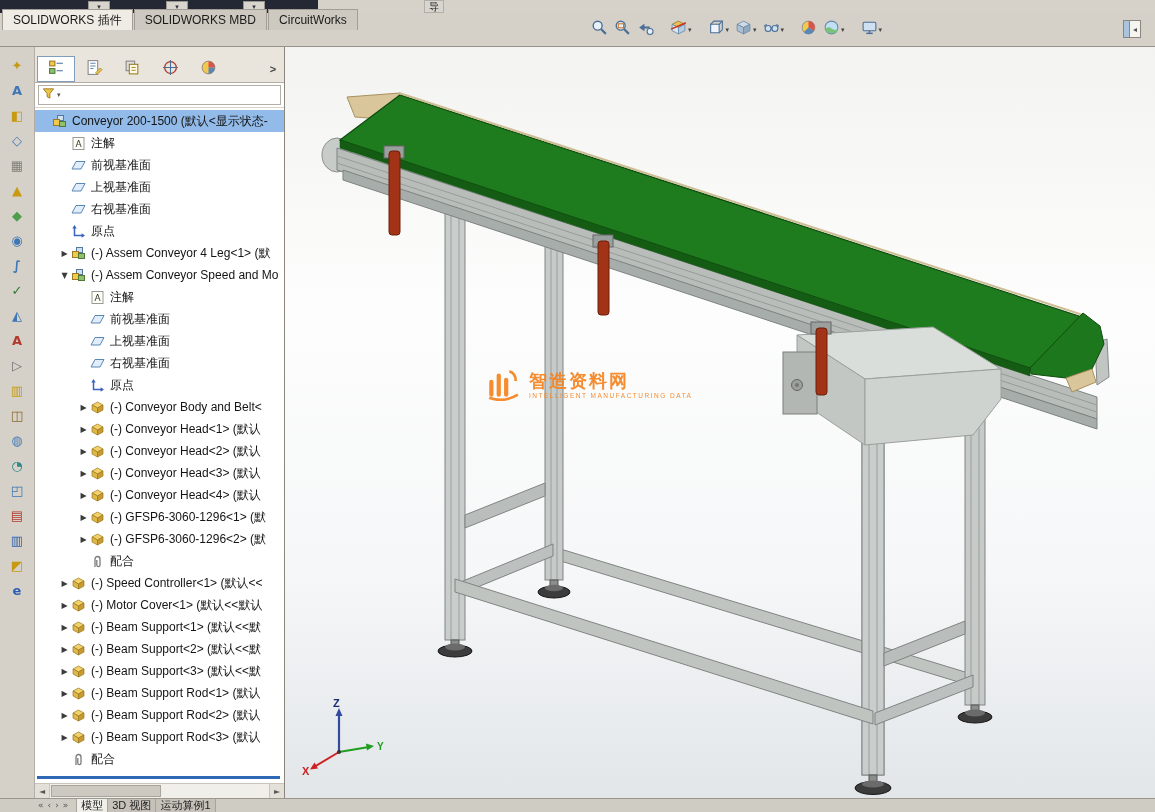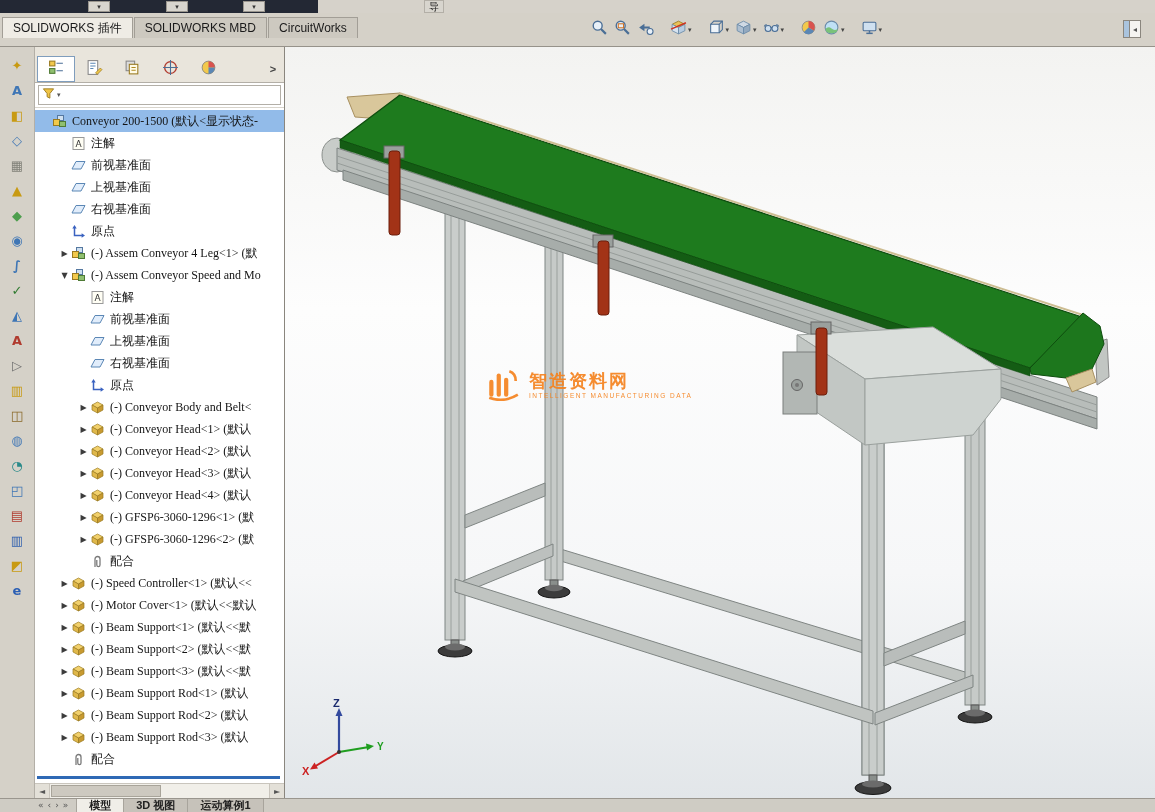--- a/index.html
+++ b/index.html
@@ -7,21 +7,21 @@
   #app{position:relative;width:1155px;height:812px;background:#d6d2ca;font-family:"Liberation Sans","DejaVu Sans",sans-serif;overflow:hidden;}
 
   
   .titlebar{position:absolute;left:0;top:0;width:100%;height:13px;background:#d6d2ca;}
   .titlebar .dark{position:absolute;left:0;top:0;width:318px;height:13px;background:#232834;}
   .tb-chip{position:absolute;top:1px;width:22px;height:11px;background:#d8d5ce;border:1px solid #9a968e;display:flex;align-items:center;justify-content:center;font-size:7px;color:#333;font-family:"DejaVu Sans",sans-serif;}
   .tb-overflow{position:absolute;top:0;left:424px;height:13px;padding:0 4px;background:#d8d5ce;border:1px solid #b3afa7;font-size:10px;line-height:11px;color:#222;}
 
   
   .ribbonbar{position:absolute;left:0;top:13px;width:100%;height:34px;background:#d5d1c8;border-bottom:1px solid #96928a;}
-  .ribbon-tabs{position:absolute;left:2px;bottom:8px;display:flex;height:21px;}
+  .ribbon-tabs{position:absolute;left:2px;bottom:16px;display:flex;height:21px;}
   .ribbon-tab{padding:0 10px;font-size:12px;color:#1a1a1a;display:flex;align-items:center;border:1px solid #a29e96;border-bottom:none;background:#cdc9c0;margin-right:1px;}
   .ribbon-tab.active{background:#efece5;}
   .view-toolbar{position:absolute;left:588px;top:0;height:33px;display:flex;align-items:center;}
   .vt-btn{display:flex;align-items:center;padding:2px 3px;border-radius:2px;}
   .vt-btn.gap{margin-left:10px;}
   .vt-caret{font-size:7px;color:#444;margin-left:1px;font-family:"DejaVu Sans",sans-serif;}
   .taskpane-toggle{position:absolute;right:14px;top:7px;width:18px;height:18px;background:#f5f4f1;border:1px solid #8a867e;display:flex;}
   .taskpane-toggle .bar{width:6px;height:100%;background:#aac4de;border-right:1px solid #8a867e;}
   .taskpane-toggle .arr{flex:1;font-size:8px;color:#555;display:flex;align-items:center;justify-content:center;font-family:"DejaVu Sans",sans-serif;}
 
@@ -37,41 +37,41 @@
   .panel-tab.active{background:#fff;border-color:#7f9dbd;}
   .panel-tab-chevron{margin-left:auto;width:18px;height:26px;display:flex;align-items:center;justify-content:center;font-size:11px;color:#444;font-weight:bold;}
   .filter-row{height:25px;padding:2px 3px;border-bottom:1px solid #d8d4cc;flex:none;}
   .filter-box{height:100%;border:1px solid #b3afa7;display:flex;align-items:center;padding-left:3px;gap:2px;background:#fff;}
   .filter-caret{font-size:7px;color:#555;font-family:"DejaVu Sans",sans-serif;}
   .tree{flex:1;overflow:hidden;padding-top:2px;}
   .tree-row{height:22px;display:flex;align-items:center;font-size:12px;color:#141414;white-space:nowrap;overflow:hidden;}
   .tree-row.selected{background:#92bbe9;}
   .t-arrow{width:13px;font-size:8px;color:#3c3c3c;text-align:center;flex:none;font-family:"DejaVu Sans",sans-serif;}
   .t-icon{width:17px;flex:none;display:flex;}
-  .t-label{margin-left:3px;font-family:Liberation Serif, serif;}
+  .t-label{margin-left:3px;}
   .tree-endbar{height:3px;background:#2f69b5;margin:6px 4px 0 2px;}
   .panel-hscroll{position:absolute;bottom:0;left:0;width:100%;height:15px;background:#f1efe9;border-top:1px solid #c9c5bd;display:flex;align-items:center;}
   .hs-btn{width:15px;height:14px;font-size:8px;color:#555;display:flex;align-items:center;justify-content:center;background:#e3e0d8;border-right:1px solid #c9c5bd;font-family:"DejaVu Sans",sans-serif;}
   .hs-btn.right{border-left:1px solid #c9c5bd;border-right:none;}
   .hs-track{flex:1;height:100%;position:relative;}
   .hs-thumb{position:absolute;left:1px;top:1px;height:12px;width:110px;background:#cdc9c0;border:1px solid #a8a49a;}
 
   
   .viewport{flex:1;height:100%;position:relative;background:linear-gradient(180deg,#f3f3f1 0%,#fdfdfd 35%,#f6f7f8 70%,#e2e6e9 100%);overflow:hidden;}
   .scene{position:absolute;left:0;top:0;width:100%;height:100%;}
   .watermark{position:absolute;left:200px;top:318px;display:flex;align-items:center;gap:8px;opacity:.92;pointer-events:none;}
   .wm-title{font-size:18px;font-weight:bold;color:#f5831f;letter-spacing:2px;line-height:1;}
   .wm-sub{font-size:6.5px;color:#f5831f;letter-spacing:1.5px;margin-top:2px;}
   .triad{position:absolute;left:14px;bottom:22px;}
 
   
   .bottombar{position:absolute;left:0;bottom:0;width:100%;height:14px;background:#cfccc4;border-top:1px solid #9a968e;display:flex;align-items:stretch;font-size:11px;}
   .bb-nav{display:flex;align-items:center;padding-left:38px;padding-right:8px;gap:4px;}
   .bb-nav span{font-size:9px;color:#555;line-height:1;font-family:"DejaVu Sans",sans-serif;}
-  .bb-tab{padding:0 12px;display:flex;align-items:center;border-right:1px solid #a8a49c;color:#222;background:#c6c2ba;font-weight:bold;}
+  .bb-tab{padding:0 4px;display:flex;align-items:center;border-right:1px solid #a8a49c;color:#222;background:#c6c2ba;}
   .bb-tab.active{background:#f0eee8;border-left:1px solid #a8a49c;}
 </style>
 </head>
 <body>
 
 <div id="app">
 
   <div class="titlebar">
     <div class="dark"></div>
     <div class="tb-chip" style="left:88px">

